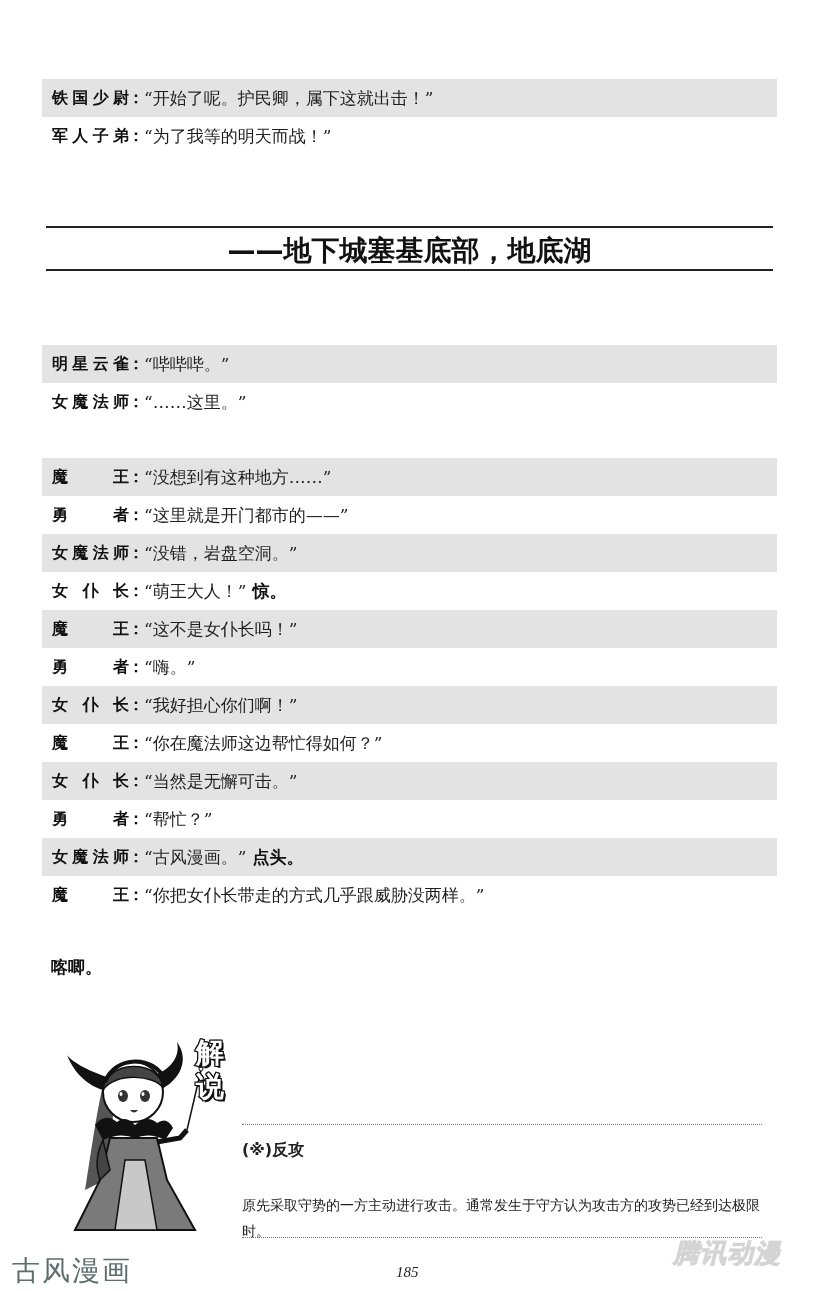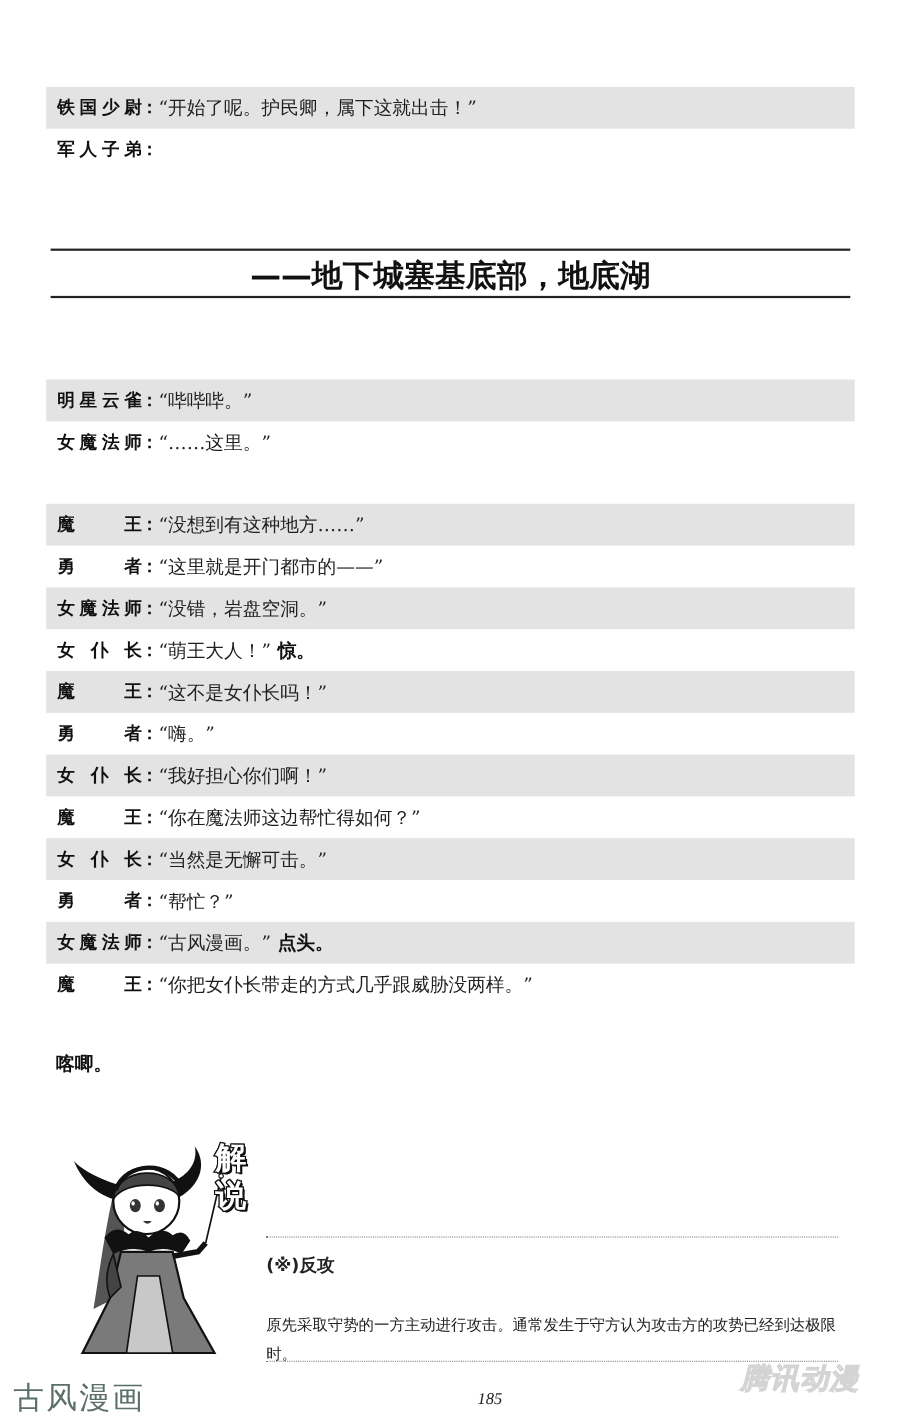--- a/index.html
+++ b/index.html
@@ -136,21 +136,20 @@
       letter-spacing: 2px;
     }
     .page-number {
       position: absolute;
       left: 396px;
       top: 1264px;
       font-family: "Liberation Serif", "DejaVu Serif", serif;
       font-style: italic;
       font-size: 15px;
       color: #222;
-      margin-left: 38px;
     }
     .watermark-right {
       position: absolute;
       left: 673px;
       top: 1236px;
       font-family: "DejaVu Sans", "Liberation Sans", sans-serif;
       font-weight: bold;
       font-style: italic;
       font-size: 26px;
       color: #f2f2f2;
@@ -179,20 +178,21 @@
       <div class="row" style="top: 117px;">
         <div class="speaker">
           <span class="sp-name">
             <span>军</span>
             <span>人</span>
             <span>子</span>
             <span>弟</span>
           </span>
           <span class="sp-colon">：</span>
         </div>
+        <div class="line"><span>“为了我等的明天而战！”</span></div>
       </div>
     </div>
 
   <div class="rule" style="top:226px;"></div>
   <div class="section-title">——地下城塞基底部，地底湖</div>
   <div class="rule" style="top:269px;"></div>
 
   <div id="mid-rows">
       <div class="row shaded" style="top: 345px;">
         <div class="speaker">

